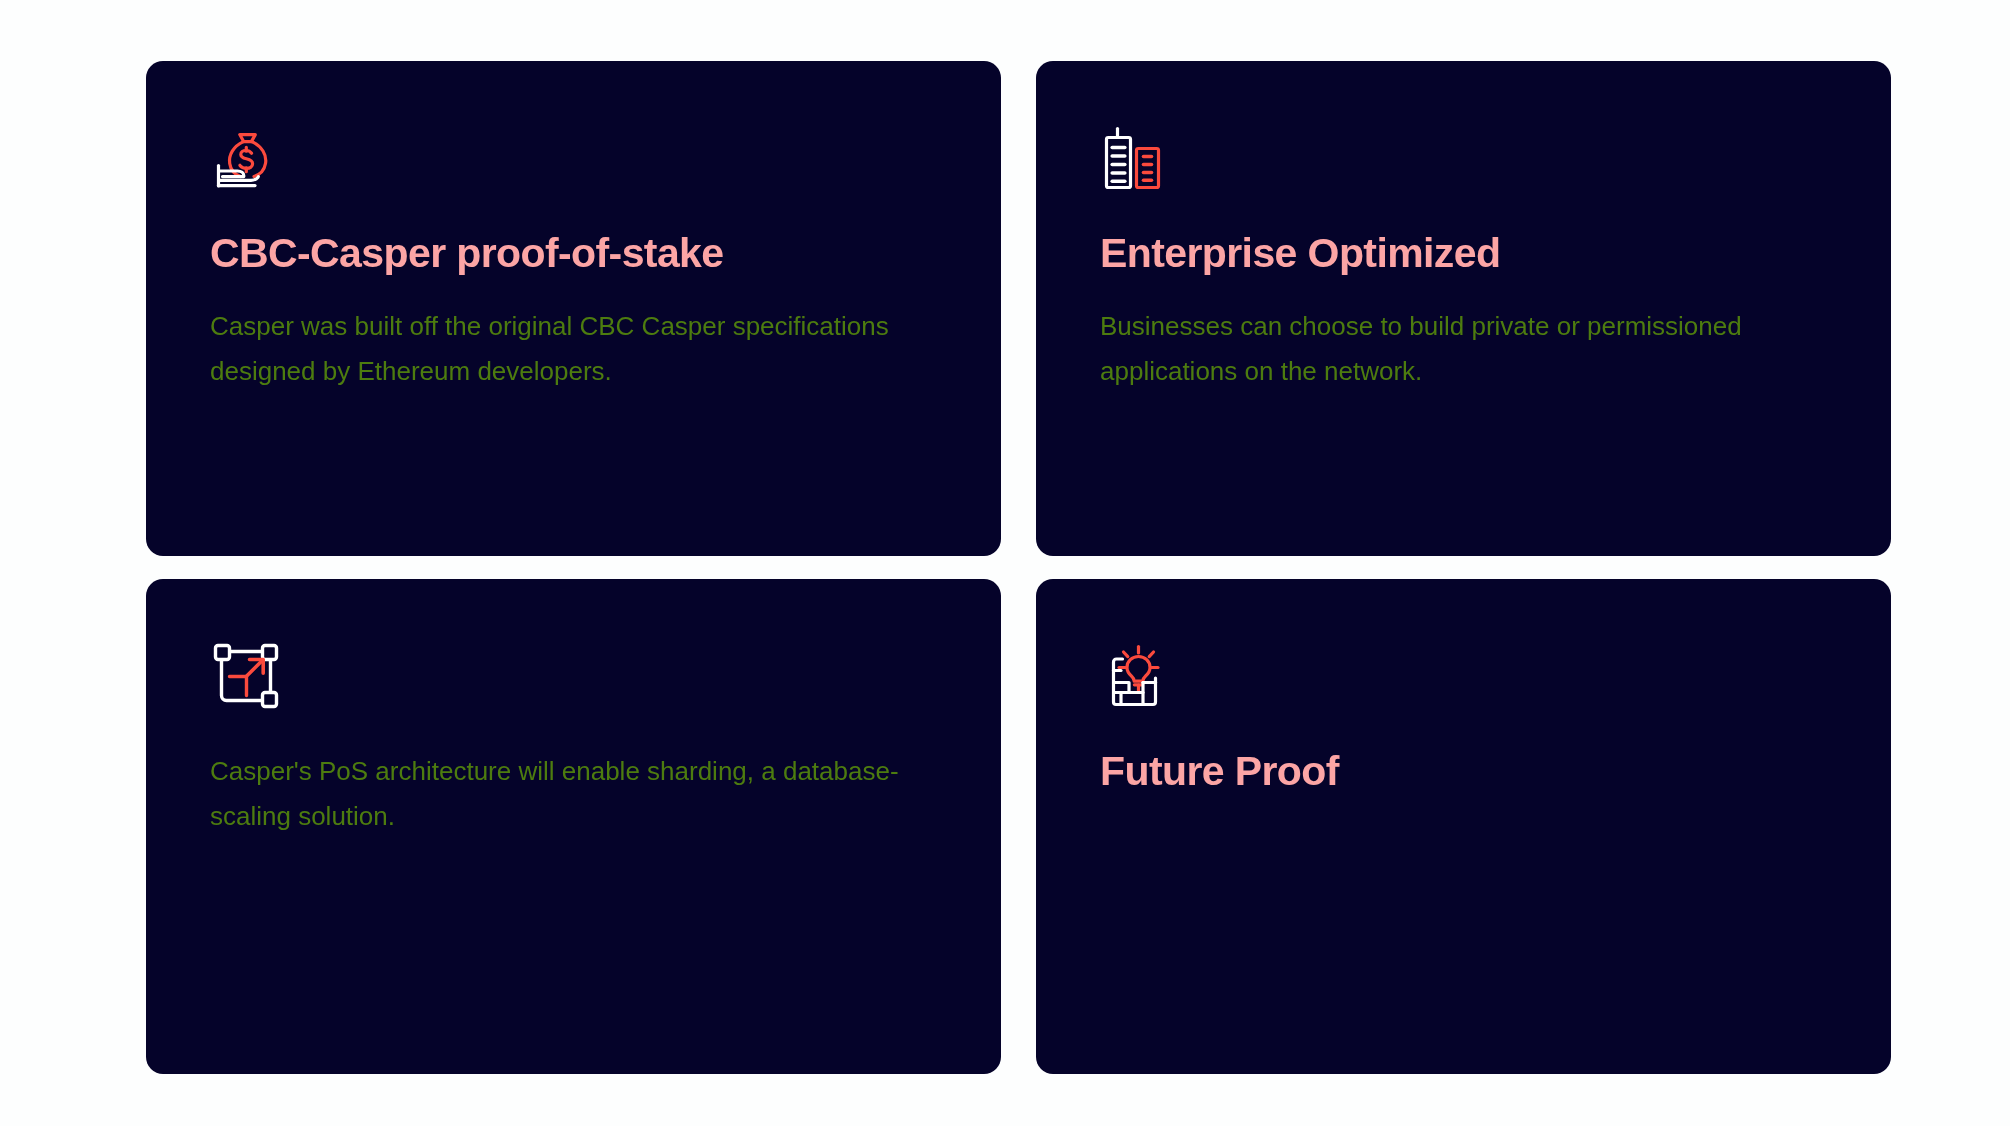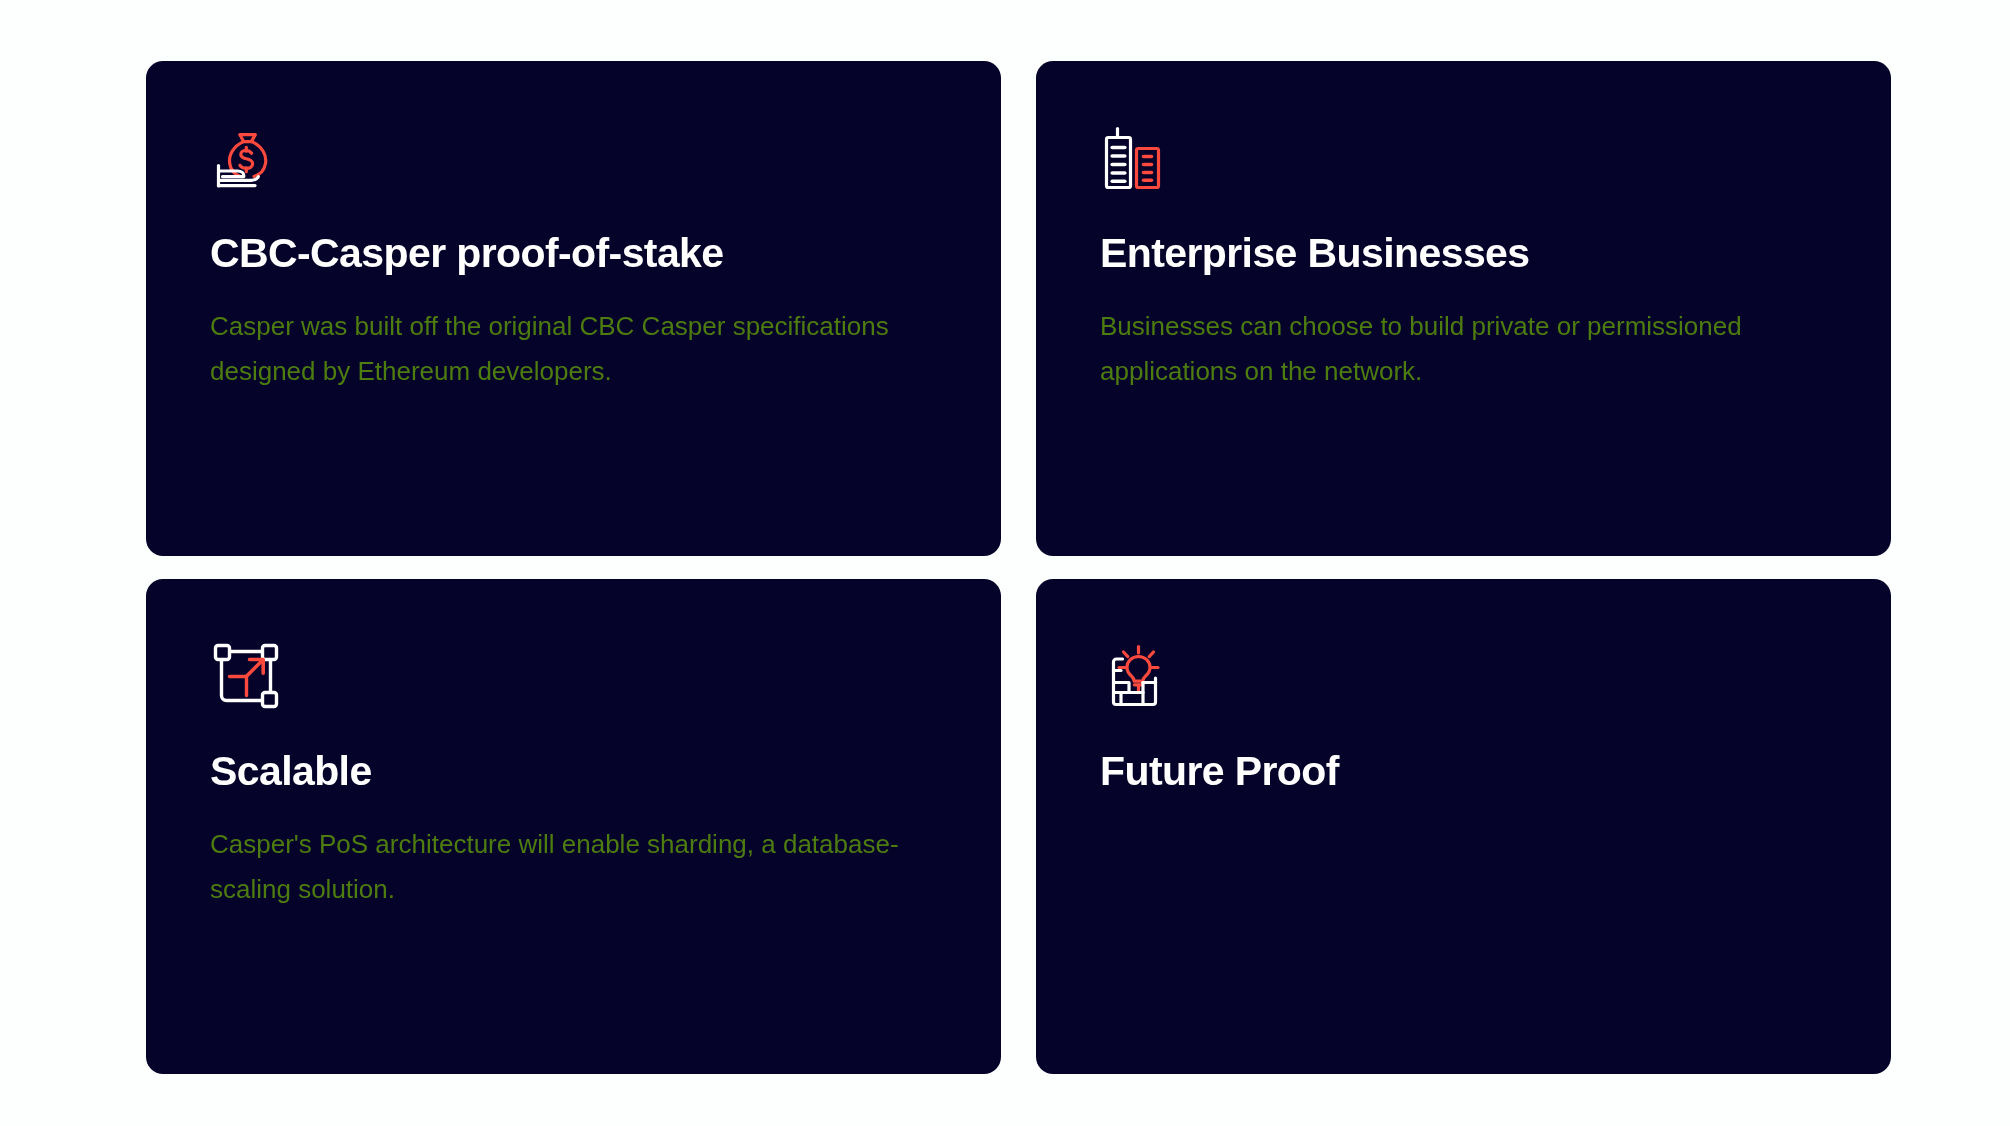--- a/index.html
+++ b/index.html
@@ -48,21 +48,21 @@
     width: 72px;
     height: 72px;
     display: block;
     margin-bottom: 37px;
   }
   .card-icon svg { display: block; width: 72px; height: 72px; }
 
   .card-title {
     font-size: 41px;
     font-weight: bold;
-    color: #ffffff;
+    color: #fca5a5;
     letter-spacing: -0.6px;
     line-height: 1.1;
     margin: 0 0 28px 0;
     font-family: "Liberation Sans", sans-serif;
   }
 
   .card-body {
     font-size: 26px;
     font-weight: normal;
     color: #4d7c0f;
@@ -116,41 +116,40 @@
           <path d="M12.2 59.2 L24.8 59.2" stroke="#ffffff" stroke-width="3.6" stroke-linecap="round"></path>
 
           <rect x="36.5" y="26.5" width="22" height="39" rx="1.8" stroke="#fb4a3d" stroke-width="3.2"></rect>
 
           <path d="M43.5 34.5 L51.5 34.5" stroke="#fb4a3d" stroke-width="3.6" stroke-linecap="round"></path>
           <path d="M43.5 42.5 L51.5 42.5" stroke="#fb4a3d" stroke-width="3.6" stroke-linecap="round"></path>
           <path d="M43.5 50.5 L51.5 50.5" stroke="#fb4a3d" stroke-width="3.6" stroke-linecap="round"></path>
           <path d="M43.5 58.3 L51.5 58.3" stroke="#fb4a3d" stroke-width="3.6" stroke-linecap="round"></path>
         </svg>
       </span>
-      <h3 class="card-title">Enterprise Businesses</h3>
+      <h3 class="card-title">Enterprise Optimized</h3>
       <p class="card-body">Businesses can choose to build private or permissioned applications on the network.</p>
     </div>
 
     <div class="feature-card">
       <span class="card-icon">
         <svg viewBox="0 0 72 72" xmlns="http://www.w3.org/2000/svg" fill="none">
 
           <rect x="11.5" y="11.5" width="49" height="49" rx="5" stroke="#ffffff" stroke-width="3.4"></rect>
 
           <rect x="5.5" y="5.5" width="14" height="14" rx="2.5" fill="#05032a" stroke="#ffffff" stroke-width="3.4"></rect>
           <rect x="52.5" y="5.5" width="14" height="14" rx="2.5" fill="#05032a" stroke="#ffffff" stroke-width="3.4"></rect>
           <rect x="52.5" y="52.5" width="14" height="14" rx="2.5" fill="#05032a" stroke="#ffffff" stroke-width="3.4"></rect>
 
           <path d="M19.5 36.5 L36.5 36.5 L36.5 55.5" stroke="#fb4a3d" stroke-width="3.4" stroke-linecap="round" stroke-linejoin="round"></path>
 
           <path d="M36.2 36.6 L52.5 20.3" stroke="#fb4a3d" stroke-width="3.6" stroke-linecap="round"></path>
           <path d="M39.5 19.5 L53.2 19.5 L53.2 33.2" stroke="#fb4a3d" stroke-width="3.6" stroke-linecap="round" stroke-linejoin="round"></path>
         </svg>
       </span>
-      <h3 class="card-title">Scalable</h3>
       <p class="card-body">Casper's PoS architecture will enable sharding, a database-scaling solution.</p>
     </div>
 
     <div class="feature-card">
       <span class="card-icon">
         <svg viewBox="0 0 72 72" xmlns="http://www.w3.org/2000/svg" fill="none">
 
           <path d="M38.5 6.5 L38.5 13" stroke="#fb4a3d" stroke-width="3.2" stroke-linecap="round"></path>
           <path d="M23.5 12 L27.8 16.6" stroke="#fb4a3d" stroke-width="3.2" stroke-linecap="round"></path>
           <path d="M53.5 12 L49.2 16.6" stroke="#fb4a3d" stroke-width="3.2" stroke-linecap="round"></path>

